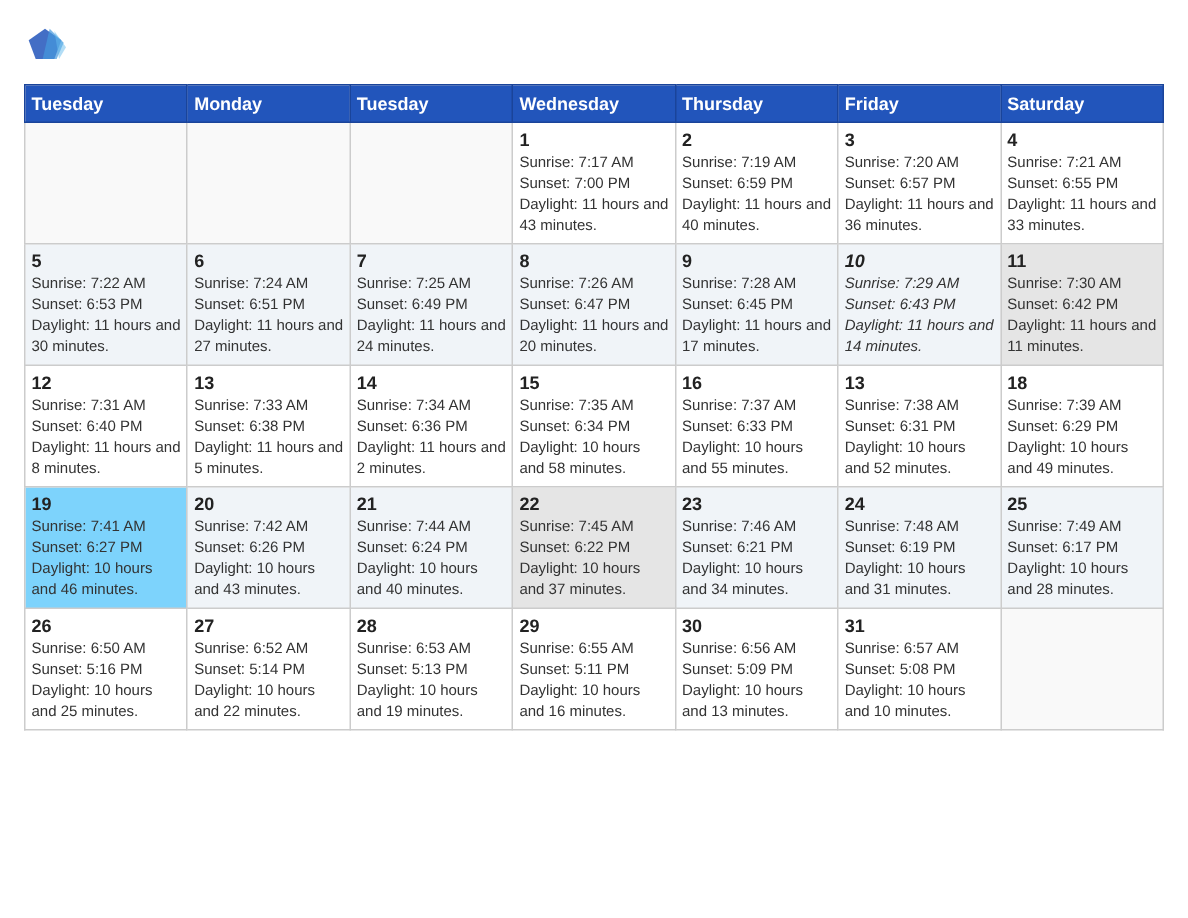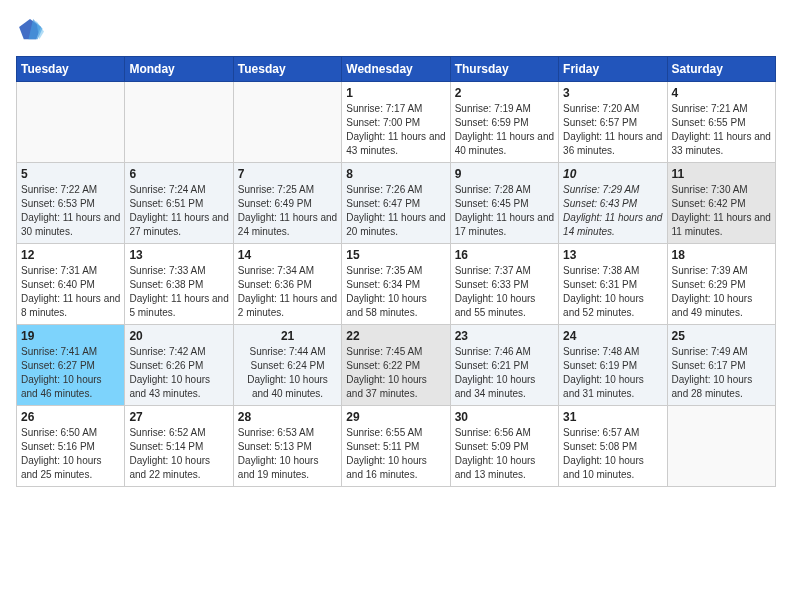--- a/index.html
+++ b/index.html
@@ -242,21 +242,21 @@
           <div class="day-info">Sunrise: 7:41 AM
 Sunset: 6:27 PM
 Daylight: 10 hours and 46 minutes.</div>
         </td>
         <td style="background: rgb(240, 244, 248);">
           <div class="day-number">20</div>
           <div class="day-info">Sunrise: 7:42 AM
 Sunset: 6:26 PM
 Daylight: 10 hours and 43 minutes.</div>
         </td>
-        <td style="background: rgb(240, 244, 248); text-align: center;">
+        <td style="background: rgb(240, 244, 248);">
           <div class="day-number">21</div>
           <div class="day-info">Sunrise: 7:44 AM
 Sunset: 6:24 PM
 Daylight: 10 hours and 40 minutes.</div>
         </td>
         <td style="background: #e5e5e5;">
           <div class="day-number">22</div>
           <div class="day-info">Sunrise: 7:45 AM
 Sunset: 6:22 PM
 Daylight: 10 hours and 37 minutes.</div>

